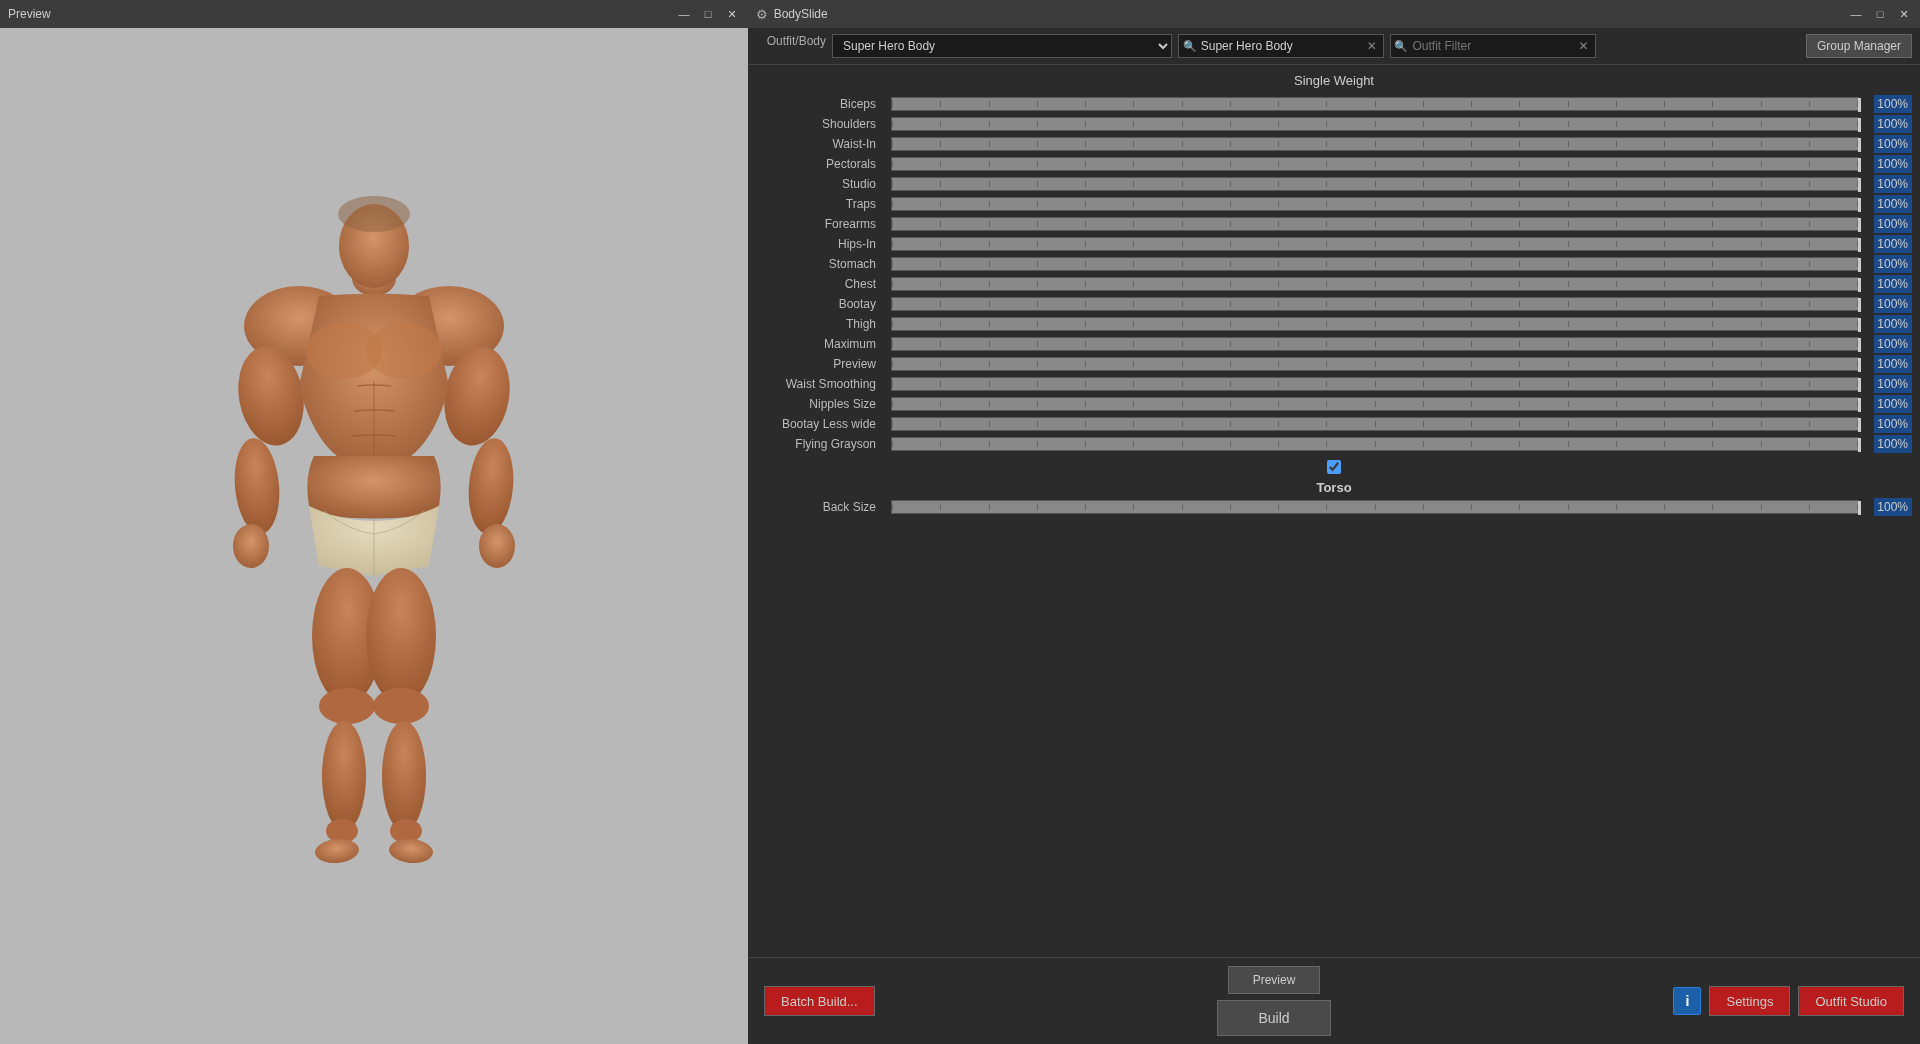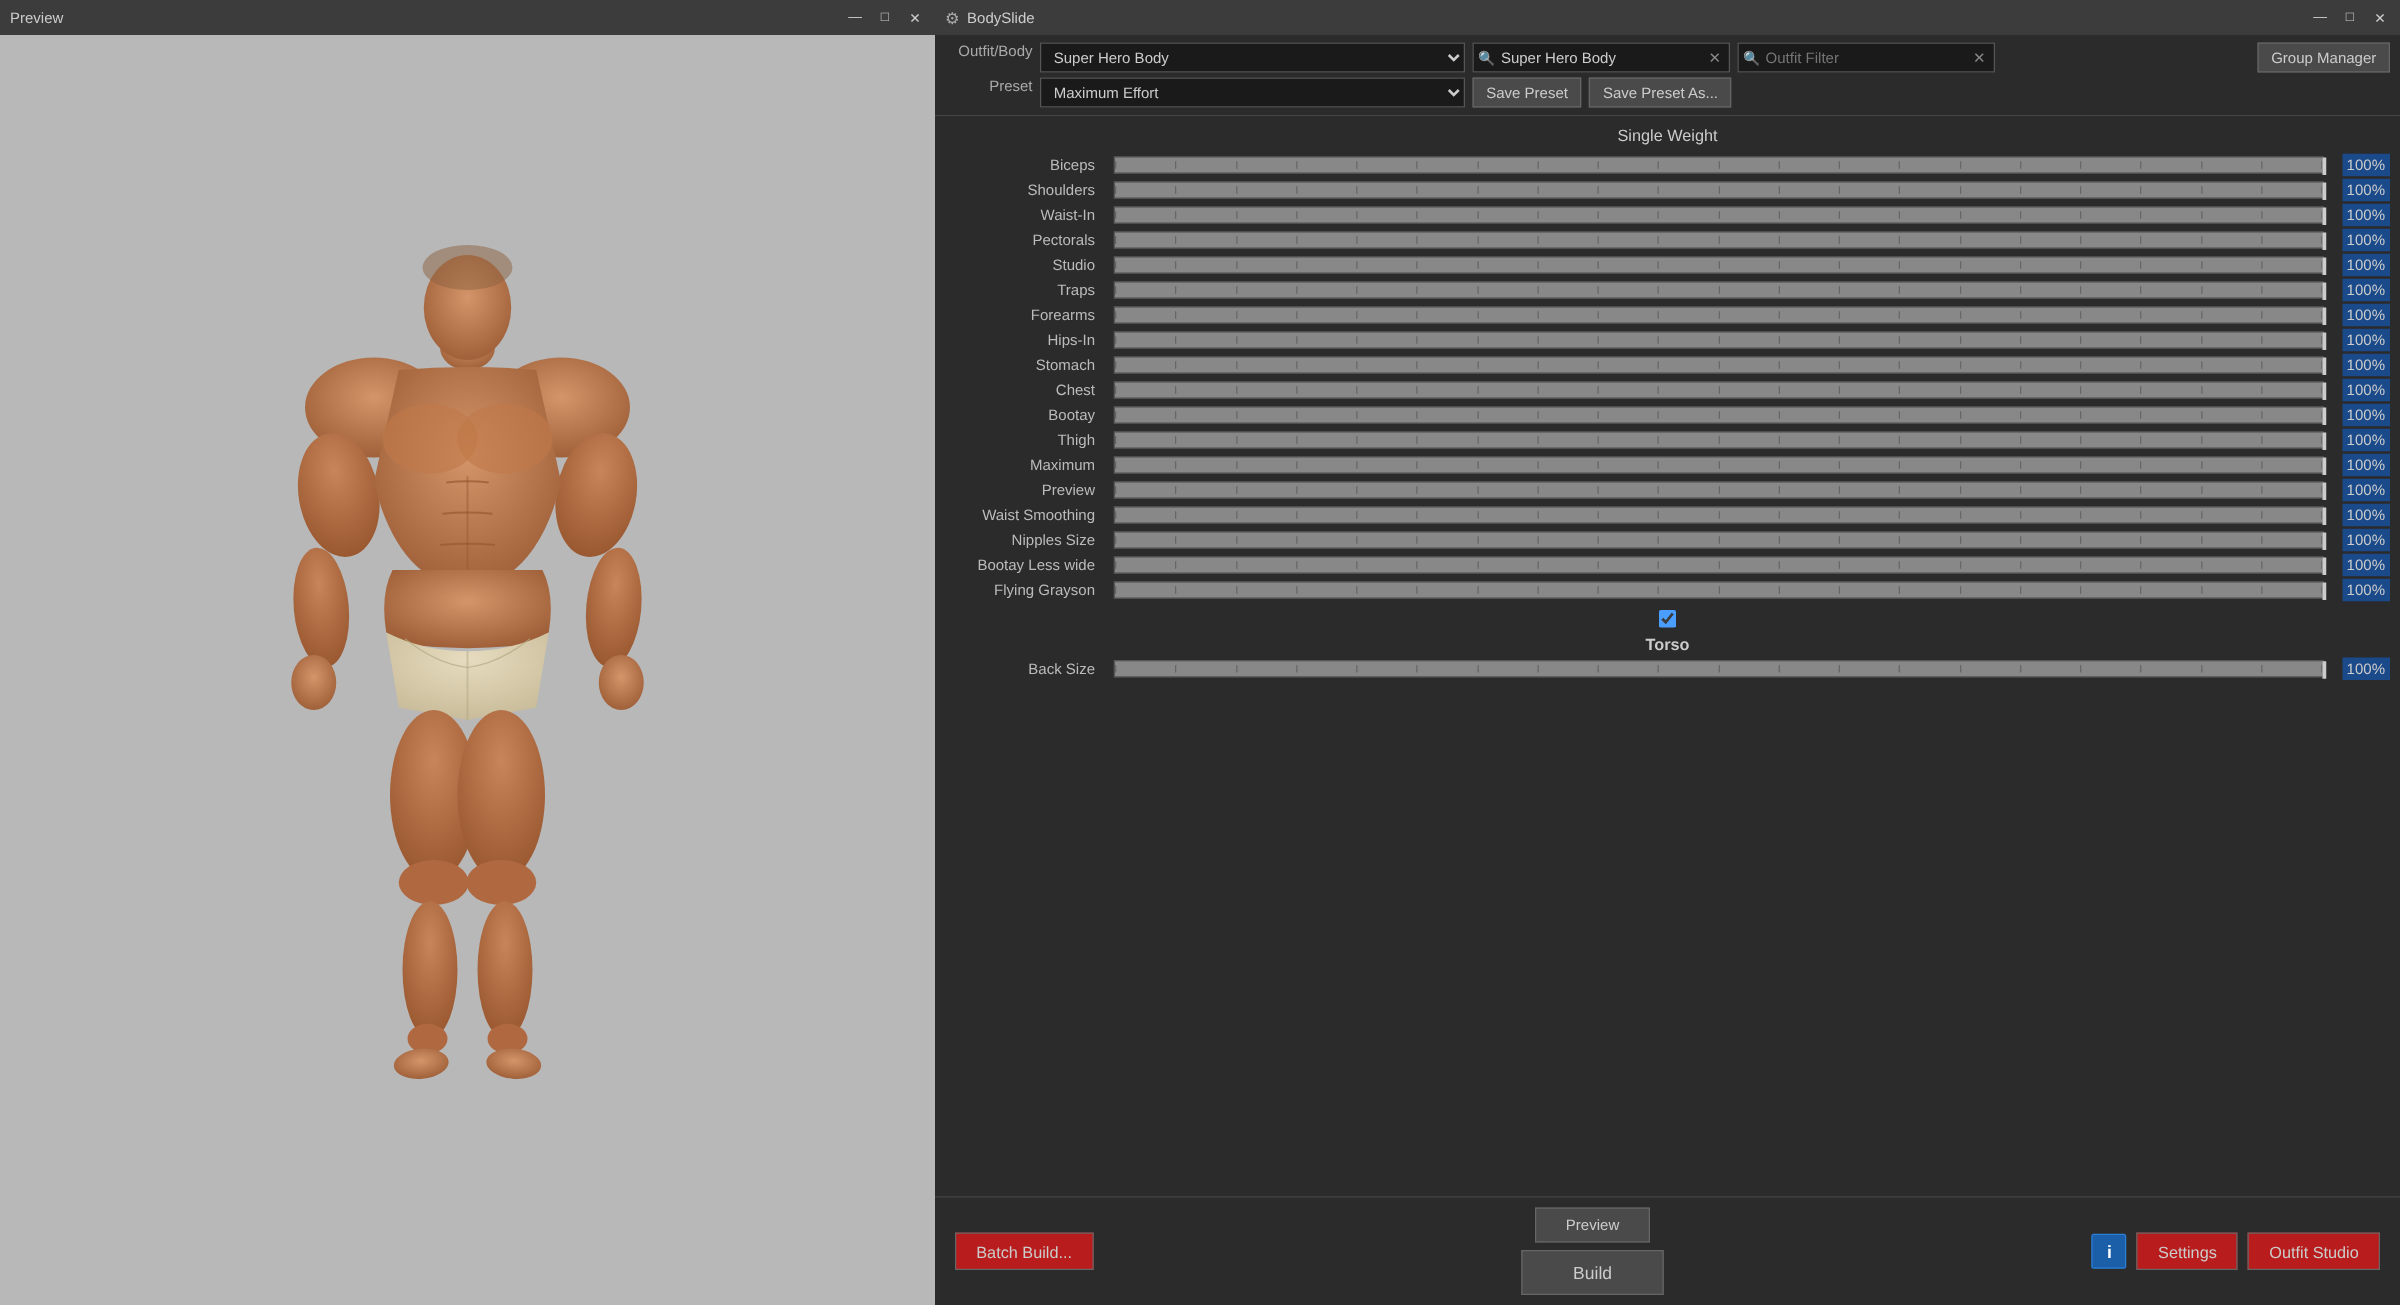--- a/index.html
+++ b/index.html
@@ -487,28 +487,20 @@
         <button class="clear-btn">✕</button>
       </div>
       <div class="search-box">
         <span class="search-icon-sm">🔍</span>
         <input type="text" placeholder="Outfit Filter" style="">
         <button class="clear-btn">✕</button>
       </div>
       <button class="top-btn" style="margin-left:auto;">Group Manager</button>
     </div>
 
-    <div class="control-row">
-      <span class="control-label">Preset</span>
-      <select class="dropdown" style="flex:1; max-width:340px;">
-        <option>Maximum Effort</option>
-      </select>
-      <button class="top-btn">Save Preset</button>
-      <button class="top-btn">Save Preset As...</button>
-    </div>
   </div>
 
   <div id="sliders-area">
     <div class="section-header">Single Weight</div>
 
     <div id="sliders-container">
         <div class="slider-row">
           <span class="slider-name">Biceps</span>
           <div class="slider-track">
             <div class="slider-fill" style="width: 100%;"></div>

